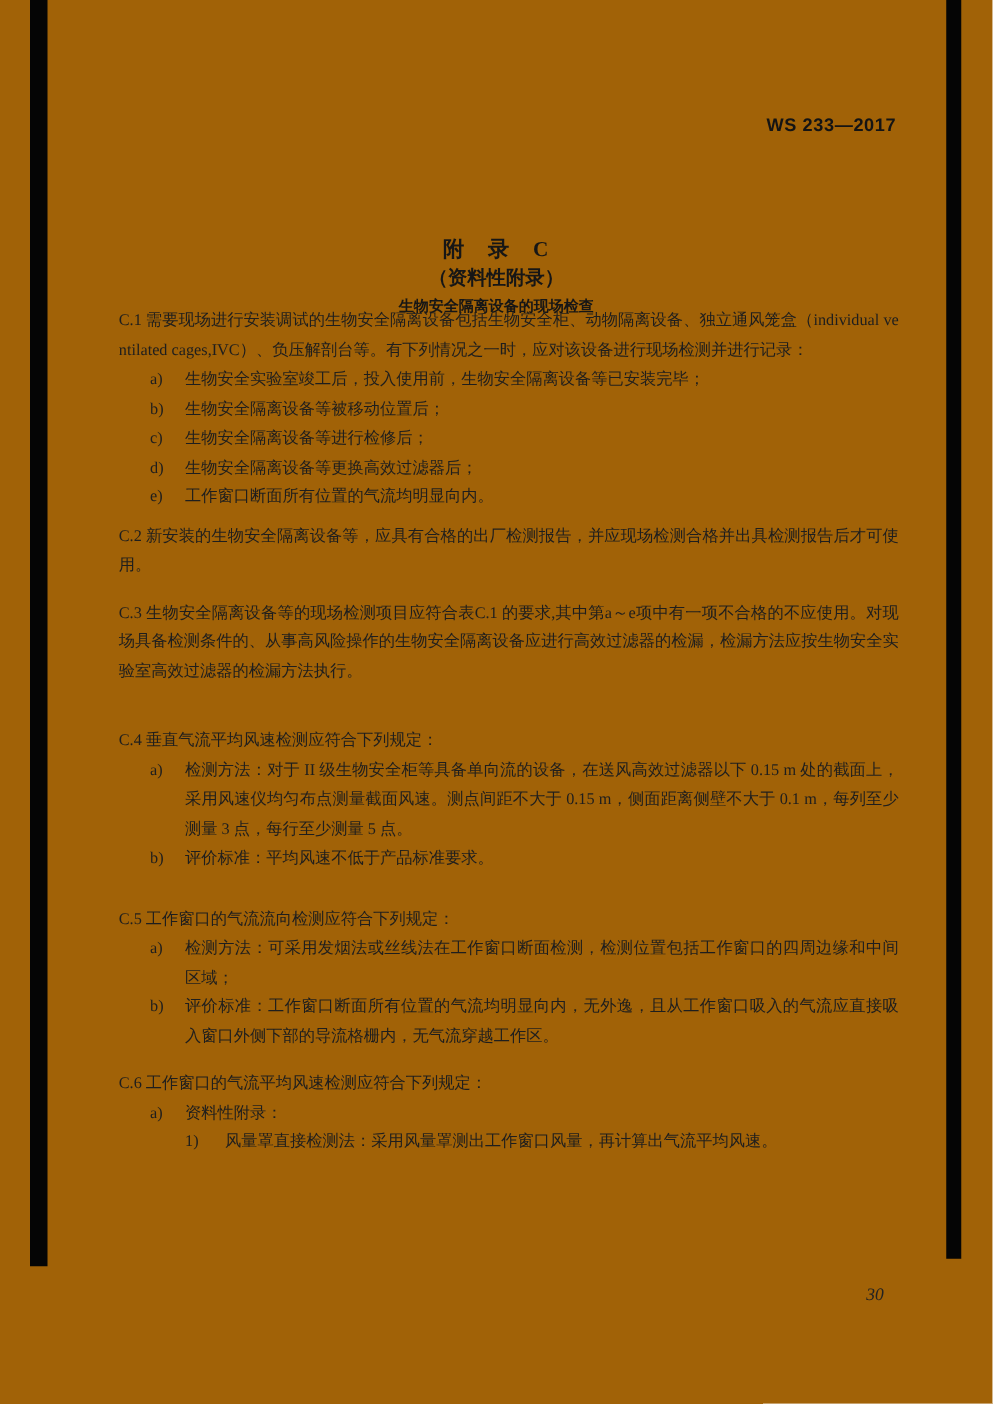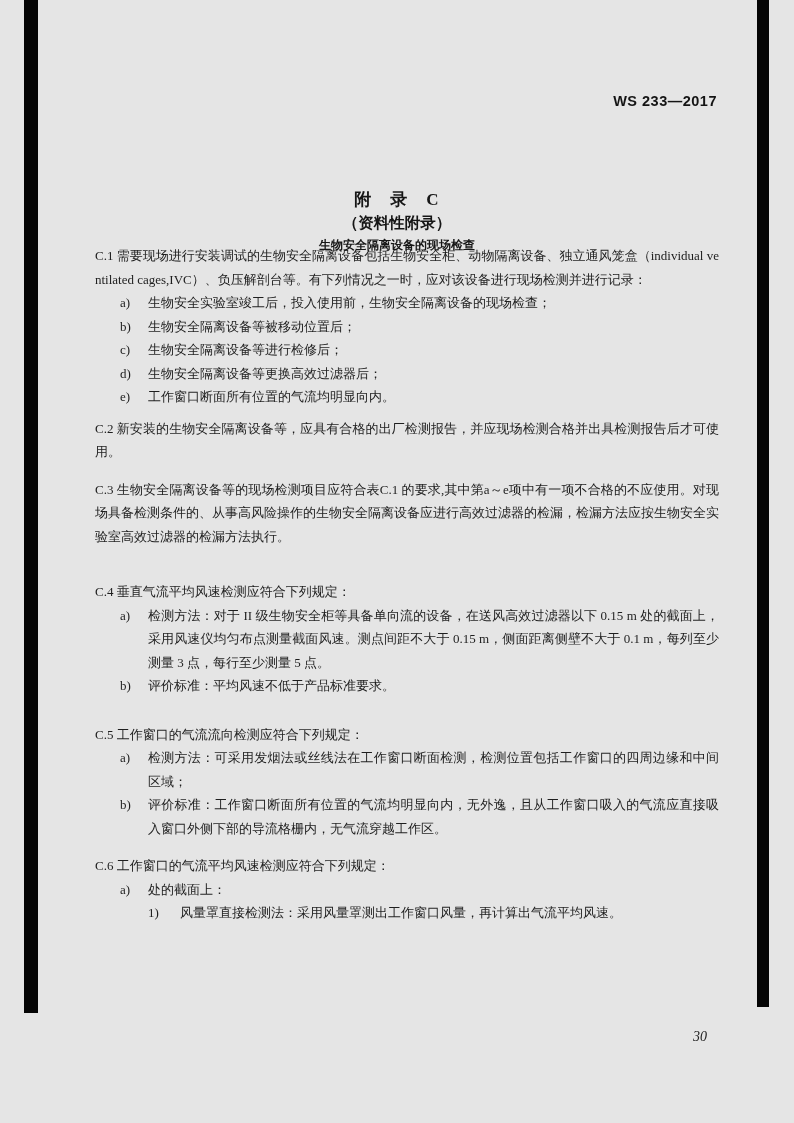--- a/index.html
+++ b/index.html
@@ -1,19 +1,19 @@
 <!DOCTYPE html>
 <html><head>
 <meta charset="utf-8">
 <style>
   html,body{margin:0;padding:0;background:#ffffff;}
   .page{
     position:relative;
     width:794px;height:1123px;
-    background:#e5e5e5;
+    background:#a16207;
     font-family:"Liberation Serif","DejaVu Serif",serif;
     color:#1e1e1e;
     overflow:hidden;
   }
   
   .scan-bar{position:absolute;top:0;background:#050505;}
   .scan-bar.left{left:24px;width:14px;height:1013px;}
   .scan-bar.right{left:757px;width:12px;height:1007px;}
 
   .doc-number{
@@ -71,21 +71,21 @@
     <div class="t3">生物安全隔离设备的现场检查</div>
   </div>
 
   <div class="body-content">
 
     <p class="para">C.1 需要现场进行安装调试的生物安全隔离设备包括生物安全柜、动物隔离设备、独立通风笼盒（individual ventilated cages,IVC）、负压解剖台等。有下列情况之一时，应对该设备进行现场检测并进行记录：</p>
 
     <div class="list mt10">
       <div class="li">
         <span class="marker">a)</span>
-        <span class="li-text">生物安全实验室竣工后，投入使用前，生物安全隔离设备的现场检查；</span>
+        <span class="li-text">生物安全实验室竣工后，投入使用前，生物安全隔离设备等已安装完毕；</span>
       </div>
       <div class="li">
         <span class="marker">b)</span>
         <span class="li-text">生物安全隔离设备等被移动位置后；</span>
       </div>
       <div class="li">
         <span class="marker">c)</span>
         <span class="li-text">生物安全隔离设备等进行检修后；</span>
       </div>
       <div class="li">
@@ -126,21 +126,21 @@
         <span class="marker">b)</span>
         <span class="li-text">评价标准：工作窗口断面所有位置的气流均明显向内，无外逸，且从工作窗口吸入的气流应直接吸入窗口外侧下部的导流格栅内，无气流穿越工作区。</span>
       </div>
     </div>
 
     <p class="para mt14">C.6 工作窗口的气流平均风速检测应符合下列规定：</p>
 
     <div class="list mt12">
       <div class="li">
         <span class="marker">a)</span>
-        <span class="li-text">处的截面上：</span>
+        <span class="li-text">资料性附录：</span>
       </div>
       <div class="li sub">
         <span class="marker">1)</span>
         <span class="li-text">风量罩直接检测法：采用风量罩测出工作窗口风量，再计算出气流平均风速。</span>
       </div>
     </div>
 
   </div>
 
   <div class="page-number">30</div>

